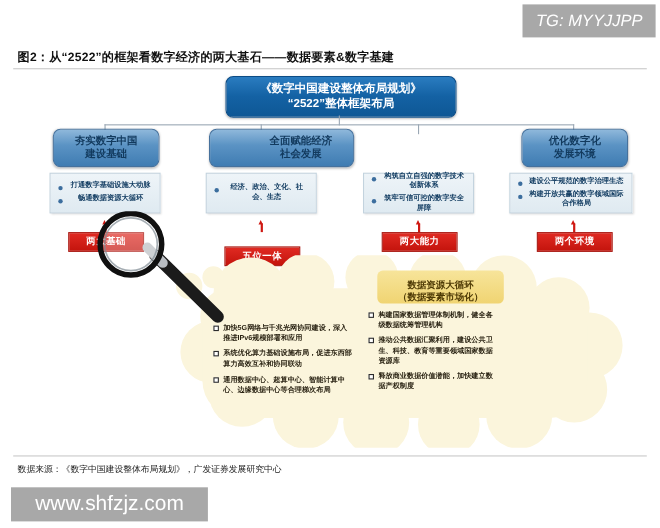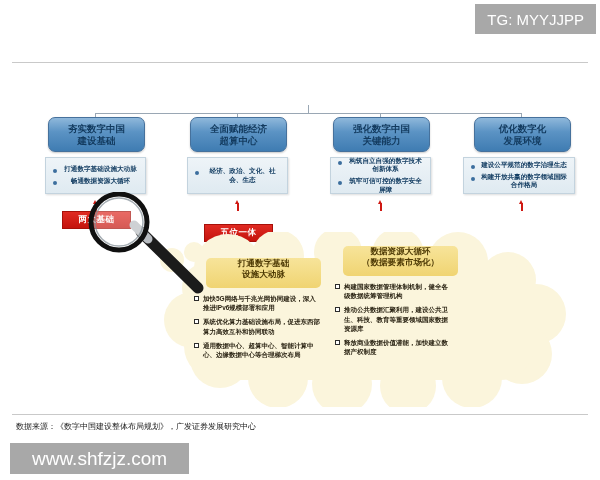--- a/index.html
+++ b/index.html
@@ -101,21 +101,21 @@
   }
 
   
   .cloud-wrap{position:absolute;left:150px;top:232px;width:420px;height:175px;}
   .cloud-wrap svg{display:block;}
 
   .pill{
     position:absolute;border-radius:5px;
     background:linear-gradient(180deg,#f7e49a 0%,#f0d472 100%);
     color:#5a4205;
-    display:flex;flex-direction:column;align-items:center;justify-content:flex-start;
+    display:flex;flex-direction:column;align-items:center;justify-content:flex-end;
     text-align:center;
   }
   .pill span{font-size:8.6px;font-weight:bold;line-height:11px;color:#4e3a05;}
 
   .cloud-list{position:absolute;}
   .cl-row{display:flex;align-items:flex-start;margin-bottom:5px;}
   .sq{
     width:5px;height:5px;border:1.2px solid #2c2c2c;background:#fff;
     margin:2px 4px 0 0;flex:0 0 auto;box-sizing:border-box;
   }
@@ -129,30 +129,35 @@
     position:absolute;left:16px;top:421px;
     font-size:8px;font-weight:normal;color:#1a1a1a;white-space:nowrap;
   }
 
   
   .wm{
     position:absolute;background:#a8a8a8;color:#ffffff;
     display:flex;align-items:center;
     font-weight:normal;
   }
-  .wm-top{right:4px;top:4px;height:30px;padding:0 12px;font-size:15px;}
+  .wm-top{right:4px;top:4px;height:30px;padding:0 12px;font-size:15px;font-style:italic;}
   .wm-bottom{left:10px;top:443px;height:31px;padding:0 22px;font-size:19px;}
 </style>
 </head>
 <body>
 
 <div id="root">
 
+  <div class="fig-title">图2：从“2522”的框架看数字经济的两大基石——数据要素&amp;数字基建</div>
   <div class="title-rule"></div>
 
+  <div class="banner">
+    <div class="banner-l1">《数字中国建设整体布局规划》</div>
+    <div class="banner-l2">“2522”整体框架布局</div>
+  </div>
 
   <div class="conn conn-v-main"></div>
   <div class="conn conn-h"></div>
   <div class="conn conn-drop" style="left:95px;"></div>
   <div class="conn conn-drop" style="left:237px;"></div>
   <div class="conn conn-drop" style="left:380px;"></div>
   <div class="conn conn-drop" style="left:521px;"></div>
 
   <div class="colhead" style="left:48px;top:117px;width:95px;text-align:right;">
     <span>夯实数字中国</span>
@@ -164,64 +169,62 @@
       <div class="btext">打通数字基础设施大动脉</div>
     </div>
     <div class="bullet-row">
       <div class="bdot"></div>
       <div class="btext">畅通数据资源大循环</div>
     </div>
   </div>
   <div class="redarrow" style="left:95px;top:203px;"></div>
   <div class="redbox" style="left:62px;top:211px;width:67px;">两大基础</div>
 
-  <div class="colhead" style="left:190px;top:117px;width:95px;">
+  <div class="colhead" style="left:190px;top:117px;width:95px;padding-left:35px;">
     <span>全面赋能经济</span>
-    <span>超算中心</span>
+    <span>社会发展</span>
   </div>
   <div class="colbody center" style="left:187px;top:157px;width:101px;height:37px;">
     <div class="bullet-row">
       <div class="bdot"></div>
       <div class="btext">经济、政治、文化、社会、生态</div>
     </div>
   </div>
   <div class="redarrow" style="left:237px;top:203px;"></div>
   <div class="redbox" style="left:204px;top:211px;width:67px;margin-top:13px;">五位一体</div>
 
-  <div class="colhead" style="left:333px;top:117px;width:95px;">
-    <span>强化数字中国</span>
-    <span>关键能力</span>
-  </div>
   <div class="colbody" style="left:330px;top:157px;width:101px;height:37px;">
     <div class="bullet-row">
       <div class="bdot"></div>
       <div class="btext">构筑自立自强的数字技术创新体系</div>
     </div>
     <div class="bullet-row">
       <div class="bdot"></div>
       <div class="btext">筑牢可信可控的数字安全屏障</div>
     </div>
   </div>
   <div class="redarrow" style="left:380px;top:203px;"></div>
+  <div class="redbox" style="left:347px;top:211px;width:67px;">两大能力</div>
 
   <div class="colhead" style="left:474px;top:117px;width:95px;font-family:Liberation Serif, serif;">
     <span>优化数字化</span>
     <span>发展环境</span>
   </div>
   <div class="colbody" style="left:463px;top:157px;width:112px;height:37px;">
     <div class="bullet-row">
       <div class="bdot"></div>
       <div class="btext">建设公平规范的数字治理生态</div>
     </div>
     <div class="bullet-row">
       <div class="bdot"></div>
       <div class="btext">构建开放共赢的数字领域国际合作格局</div>
     </div>
   </div>
   <div class="redarrow" style="left:521px;top:203px;"></div>
+  <div class="redbox" style="left:488px;top:211px;width:67px;">两个环境</div>
 
   <div class="cloud-wrap">
     <svg width="420" height="175" viewBox="0 0 420 175">
       <g fill="#fbf5dc">
         <circle cx="22" cy="28" r="12"></circle>
         <circle cx="44" cy="20" r="10"></circle>
         <circle cx="78" cy="36" r="34"></circle>
         <circle cx="128" cy="24" r="26"></circle>
         <circle cx="188" cy="20" r="24"></circle>
         <circle cx="248" cy="22" r="26"></circle>
@@ -233,24 +236,20 @@
         <circle cx="258" cy="154" r="28"></circle>
         <circle cx="192" cy="152" r="30"></circle>
         <circle cx="128" cy="146" r="30"></circle>
         <circle cx="70" cy="126" r="30"></circle>
         <circle cx="42" cy="88" r="28"></circle>
         <circle cx="58" cy="56" r="26"></circle>
         <rect x="34" y="30" width="350" height="118" rx="34"></rect>
       </g>
     </svg>
 
-    <div class="pill" style="left:56px;top:26px;width:115px;height:30px;">
-      <span>打通数字基础</span>
-      <span>设施大动脉</span>
-    </div>
 
     <div class="pill" style="left:193px;top:14px;width:115px;height:30px;">
       <span>数据资源大循环</span>
       <span>（数据要素市场化）</span>
     </div>
 
     <div class="cloud-list" style="left:44px;top:62px;width:126px;">
       <div class="cl-row">
         <div class="sq"></div>
         <div class="cl-text">加快5G网络与千兆光网协同建设，深入推进IPv6规模部署和应用</div>

